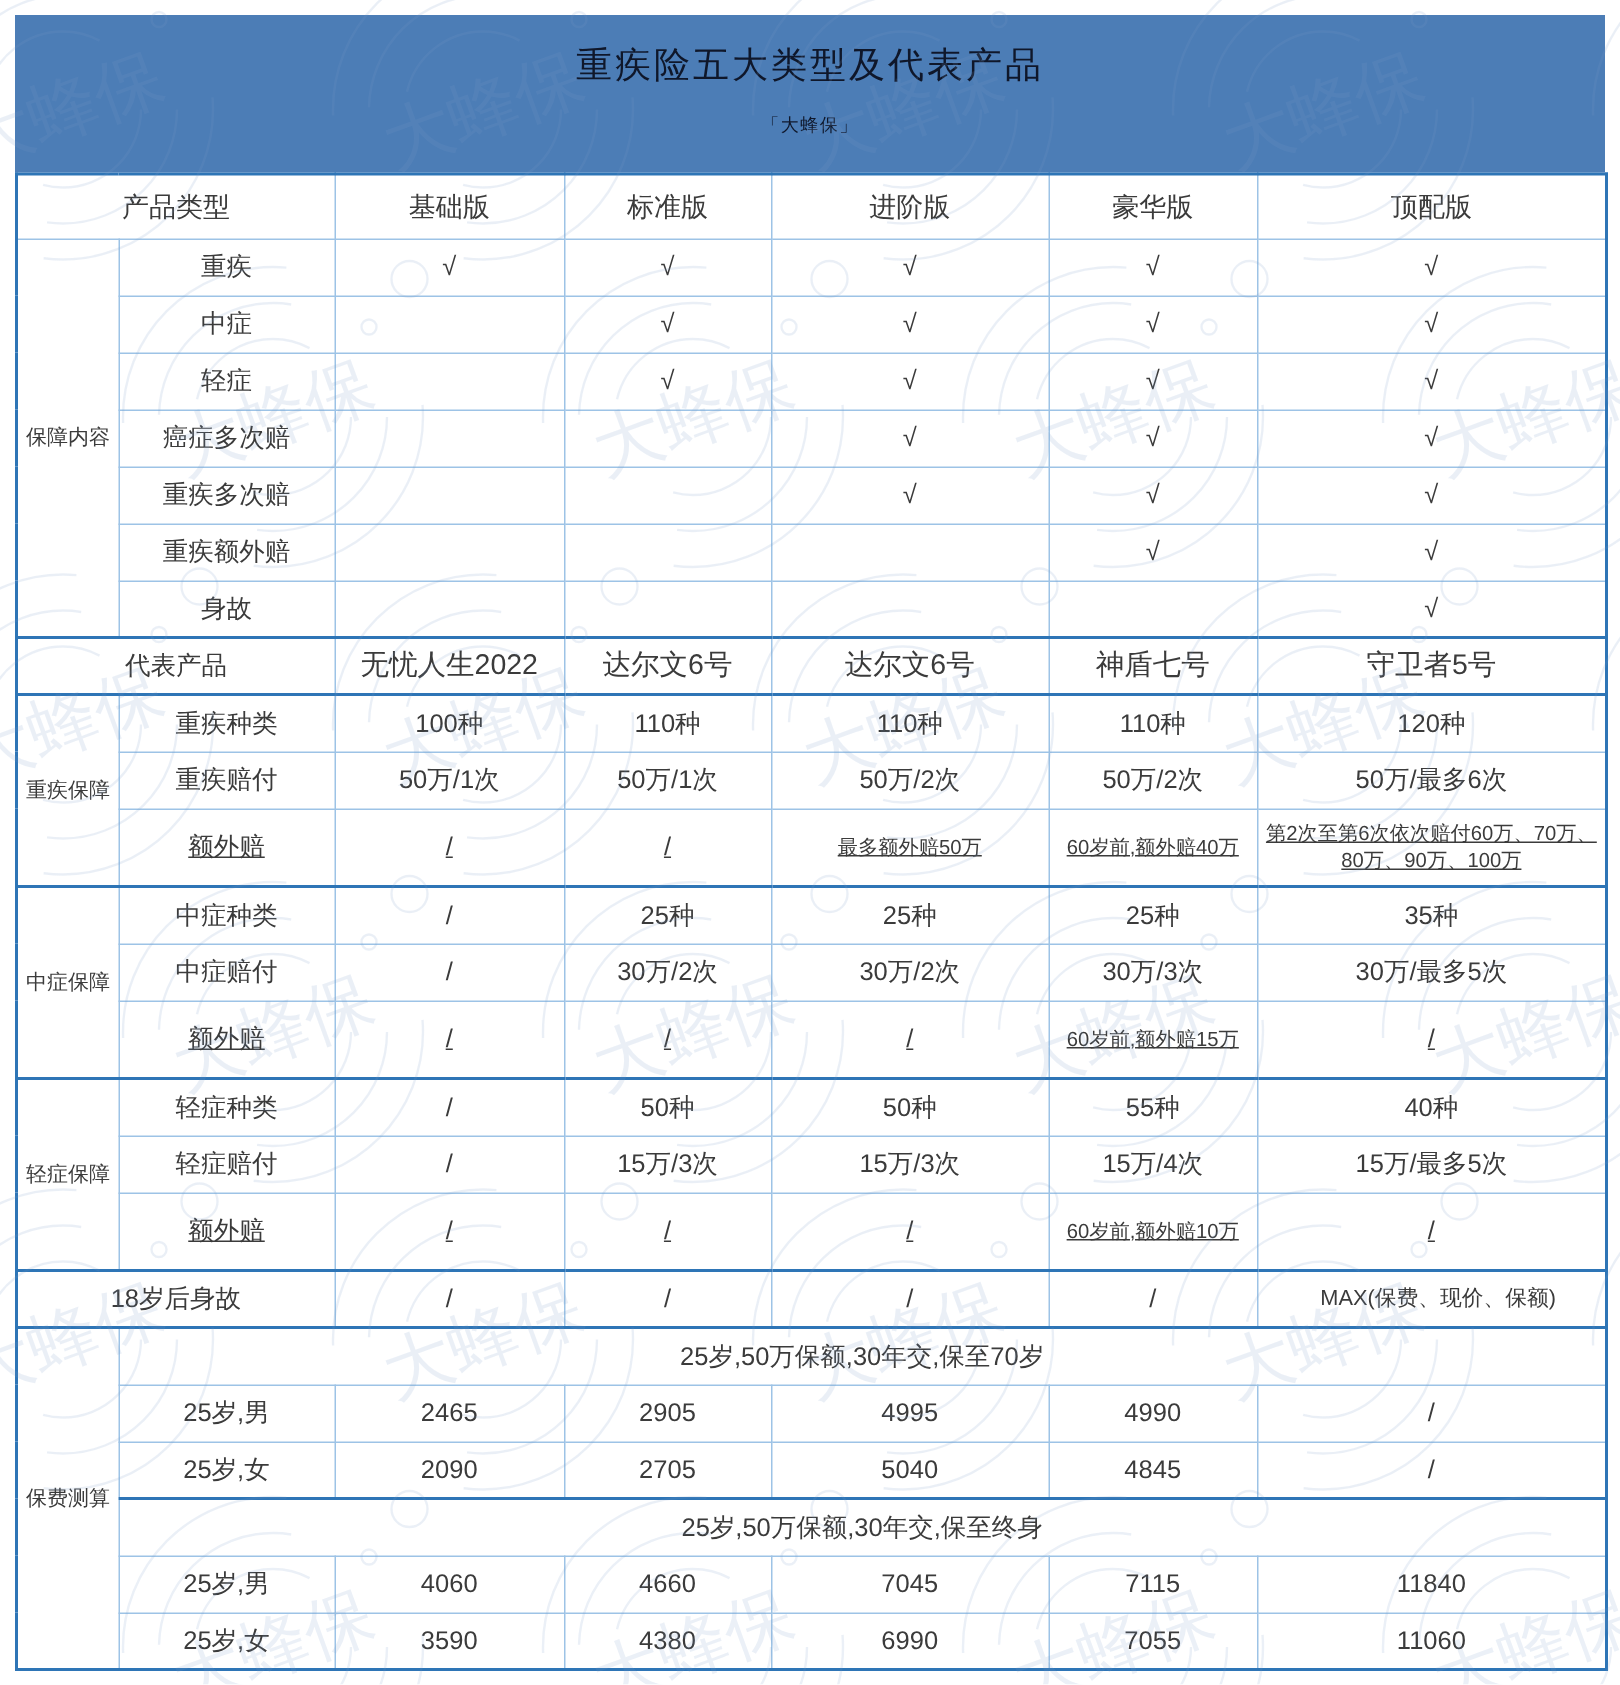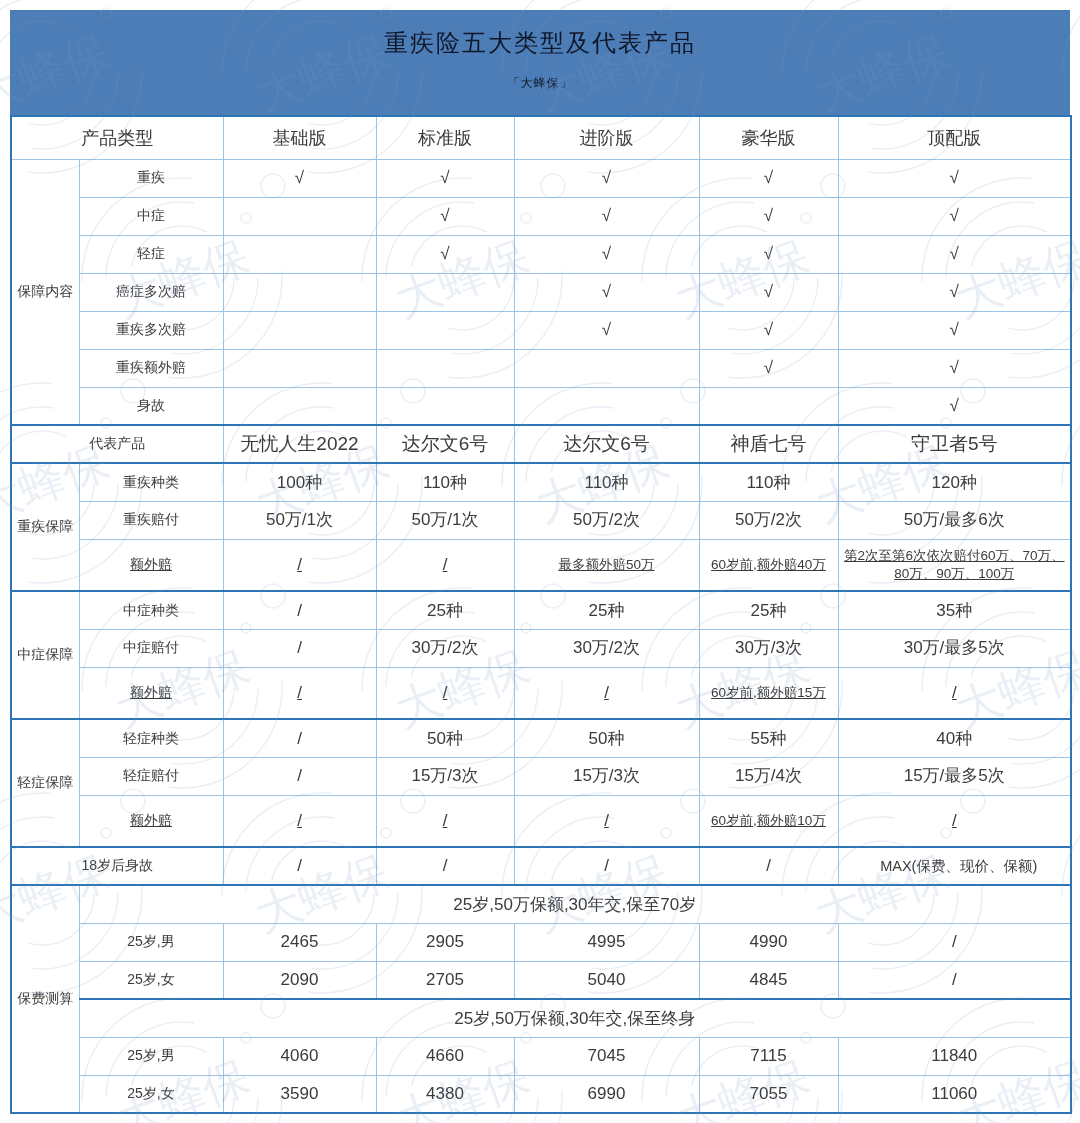--- a/index.html
+++ b/index.html
@@ -28,21 +28,21 @@
     text-align:center;vertical-align:middle;
     font-size:17px;font-weight:400;color:var(--text);
     padding:1px 2px;line-height:1.25;overflow:hidden;
   }
   .cmp tr{height:38px;}
   .cmp tr.header-row{height:43px;padding-left:12px;}
   .cmp tr.tall{height:52px;text-decoration:underline;}
   .cmp tr.header-row th{font-size:18px;}
   .cmp tr.section>td{border-top:2px solid var(--border-dark);}
   .cmp td.group{font-size:14px;}
-  .cmp td.label{font-size:14px;}
+  .cmp td.label{font-size:17px;}
   .cmp td.prod{white-space:nowrap;font-size:19px;}
   .cmp td.sm{font-size:13.5px;line-height:1.35;}
   .cmp td.sm2{font-size:14.5px;padding-left:11px;}
   .cmp td.ck{font-size:17px;}
   .cmp td.span{font-size:17px;margin-left:24px;}
   #watermarks{
     position:absolute;inset:0;z-index:3;pointer-events:none;overflow:hidden;
     color:var(--watermark);opacity:.15;
   }
   .wm-stamp{position:absolute;width:230px;height:230px;}

